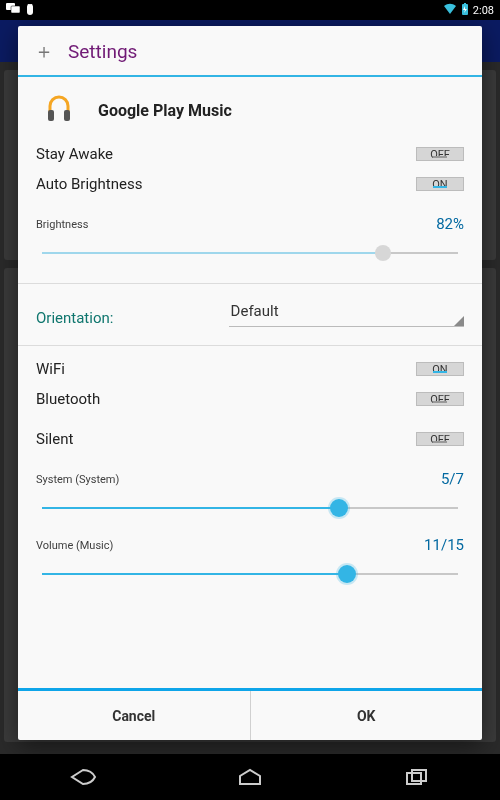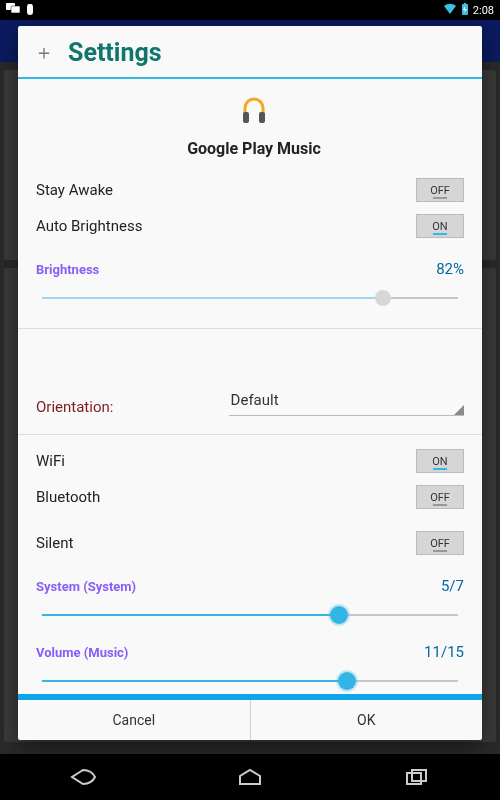--- a/index.html
+++ b/index.html
@@ -31,34 +31,34 @@
     background:#f9f9f9; border-radius:2px;
     box-shadow:0 6px 24px rgba(0,0,0,0.5);
     display:flex; flex-direction:column;
   }
   .dialog-header {
     display:flex; align-items:center; gap:14px;
     padding:12px 16px 10px 16px;
     border-bottom:2px solid #33b5e5;
   }
   .plus-icon { font-size:20px; color:#777; font-weight:300; }
-  .dialog-title { color:#0f766e; font-size:25px; font-weight:700; }
+  .dialog-title { color:#701a75; font-size:19px; font-weight:400; }
 
   .dialog-body { flex:1; overflow:hidden; padding:10px 18px 0 18px; }
 
-  .app-row { display:flex; align-items:center; gap:12px; padding:8px 0 14px 8px;flex-direction:column; }
+  .app-row { display:flex; align-items:center; gap:24px; padding:8px 0 14px 8px; }
   .app-icon { width:30px; height:30px; position:relative; }
   .app-name { font-size:16px; font-weight:700; color:#222; }
 
   .row { display:flex; align-items:center; justify-content:space-between; padding:6px 0; }
   .row .label { font-size:15px; color:#222; }
-  .row.sub .label { font-size:13px; color:#8b5cf6;font-weight:bold; }
+  .row.sub .label { font-size:11px; color:#404040; }
 
   .toggle {
-    width:48px; height:24px; background:#d6d6d6; border:1px solid #bcbcbc;
+    width:48px; height:14px; background:#d6d6d6; border:1px solid #bcbcbc;
     display:flex; align-items:center; justify-content:center;
     font-size:11px; color:#333; position:relative; cursor:pointer;
   }
   .toggle::after{
     content:""; position:absolute; bottom:2px; left:50%; transform:translateX(-50%);
     width:14px; height:2px; background:#999;
   }
   .toggle.on::after{ background:#33b5e5; }
 
   .value { font-size:15px; color:#0369a1; }
@@ -67,34 +67,35 @@
   .slider { position:relative; height:20px; }
   .slider .track { position:absolute; top:50%; left:0; right:0; height:2px; background:#c8c8c8; transform:translateY(-50%); }
   .slider .fill { position:absolute; top:50%; left:0; height:2px; background:#33b5e5; transform:translateY(-50%); }
   .slider .thumb { position:absolute; top:50%; width:18px; height:18px; border-radius:50%; background:#33b5e5; transform:translate(-50%,-50%); box-shadow:0 0 0 2px rgba(51,181,229,0.25); }
   .slider.pale .fill { background:#9fd7ec; }
   .slider.pale .thumb { background:#d7d7d7; box-shadow:none; width:16px; height:16px; }
 
   .divider { height:1px; background:#dcdcdc; margin:8px -18px; }
 
   .orient-row { display:flex; align-items:flex-end; padding:6px 0 10px 0; }
-  .orient-row .label { font-size:15px; color:#7f1d1d; width:45%; }
+  .orient-row .label { font-size:15px; color:#0f766e; width:45%; }
   .spinner {
     flex:1; position:relative; border-bottom:1px solid #bbb;
-    padding:4px 2px 6px 2px; font-size:15px; color:#333; cursor:pointer;margin-top:44px;
+    padding:4px 2px 6px 2px; font-size:15px; color:#333; cursor:pointer;
   }
   .spinner::after{
     content:""; position:absolute; right:0; bottom:0;
     border-style:solid; border-width:0 0 10px 10px;
     border-color:transparent transparent #8a8a8a transparent;
   }
 
   .dialog-footer {
-    display:flex; border-top:6px solid #0ea5e9;
-    height:46px;
+    display:flex; border-top:3px solid #0ea5e9;
+    height:52px;
+    font-weight:bold;
   }
   .dialog-footer .btn {
     flex:1; display:flex; align-items:center; justify-content:center;
     font-size:14px; color:#333; cursor:pointer;
   }
   .dialog-footer .btn + .btn { border-left:1px solid #d0d0d0; }
 
   
   .navbar {
     position:absolute; bottom:0; left:0; right:0; height:46px;

